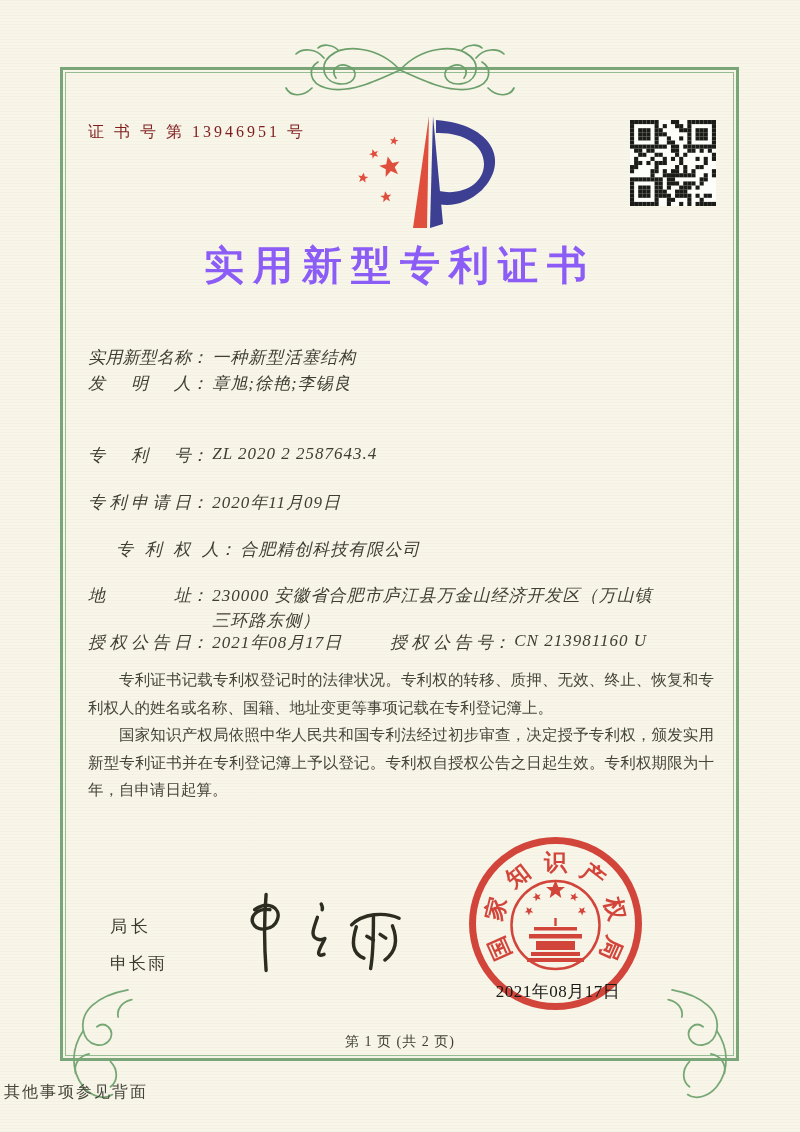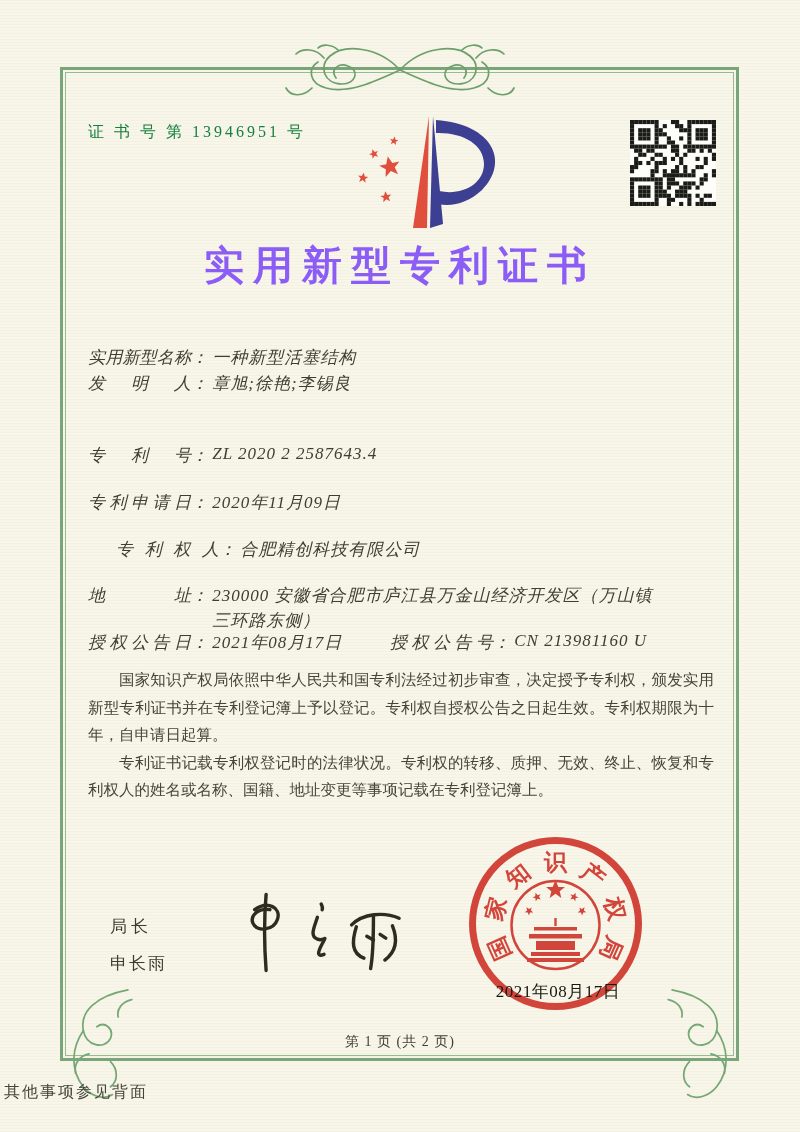--- a/index.html
+++ b/index.html
@@ -18,21 +18,21 @@
   .frame {
     position:absolute; left:60px; top:67px; width:679px; height:994px;
     border:3px solid #79a578;
   }
   .frame::before {
     content:""; position:absolute; inset:2px;
     border:1px solid #95bb92;
   }
 
   
-  .cert-no { left:88px; top:122px; font-size:16px; letter-spacing:3px; color:#15803d; }
+  .cert-no { left:88px; top:122px; font-size:16px; letter-spacing:3px; color:#7f1d1d; }
   .logo-svg { left:343px; top:110px; }
   .qr-svg  { left:630px; top:120px; background:#fdfdfa; }
 
   .doc-title {
     left:0; right:0; top:238px; text-align:center;
     font-size:40px; font-weight:600; letter-spacing:9px; color:#8b5cf6;
   }
 
   
   .field { position:absolute; left:88px; font-size:17px; color:#3e3e33; white-space:nowrap;font-style:italic; }
@@ -381,22 +381,22 @@
 <div class="field" style="top:631px;">
   <span class="lbl">授权公告日</span><span class="colon">：</span>
   <span class="val">2021年08月17日</span>
   <span class="grant2">
     <span class="lbl">授权公告号</span><span class="colon">：</span>
     <span class="val">CN 213981160 U</span>
   </span>
 </div>
 
 <div class="body-text">
+  <p>专利证书记载专利权登记时的法律状况。专利权的转移、质押、无效、终止、恢复和专利权人的姓名或名称、国籍、地址变更等事项记载在专利登记簿上。</p>
   <p>国家知识产权局依照中华人民共和国专利法经过初步审查，决定授予专利权，颁发实用新型专利证书并在专利登记簿上予以登记。专利权自授权公告之日起生效。专利权期限为十年，自申请日起算。</p>
-  <p>专利证书记载专利权登记时的法律状况。专利权的转移、质押、无效、终止、恢复和专利权人的姓名或名称、国籍、地址变更等事项记载在专利登记簿上。</p>
 </div>
 
 <div class="abs sig-title">局长</div>
 <div class="abs sig-name">申长雨</div>
 <svg class="abs sig-svg" width="190" height="100" viewBox="0 0 200 95">
   <g fill="none" stroke="#2c2c21" stroke-width="3.6" stroke-linecap="round">
     <path d="M38,8 C36,32 36,62 38,88"></path>
     <path d="M26,24 C40,14 54,22 50,34 C46,46 28,48 24,38 C21,30 30,22 42,24"></path>
     <path d="M96,18 C97,20 98,22 97,24"></path>
     <path d="M92,32 C88,44 84,52 92,55 C100,58 103,48 96,62 C92,70 92,74 99,71"></path>

